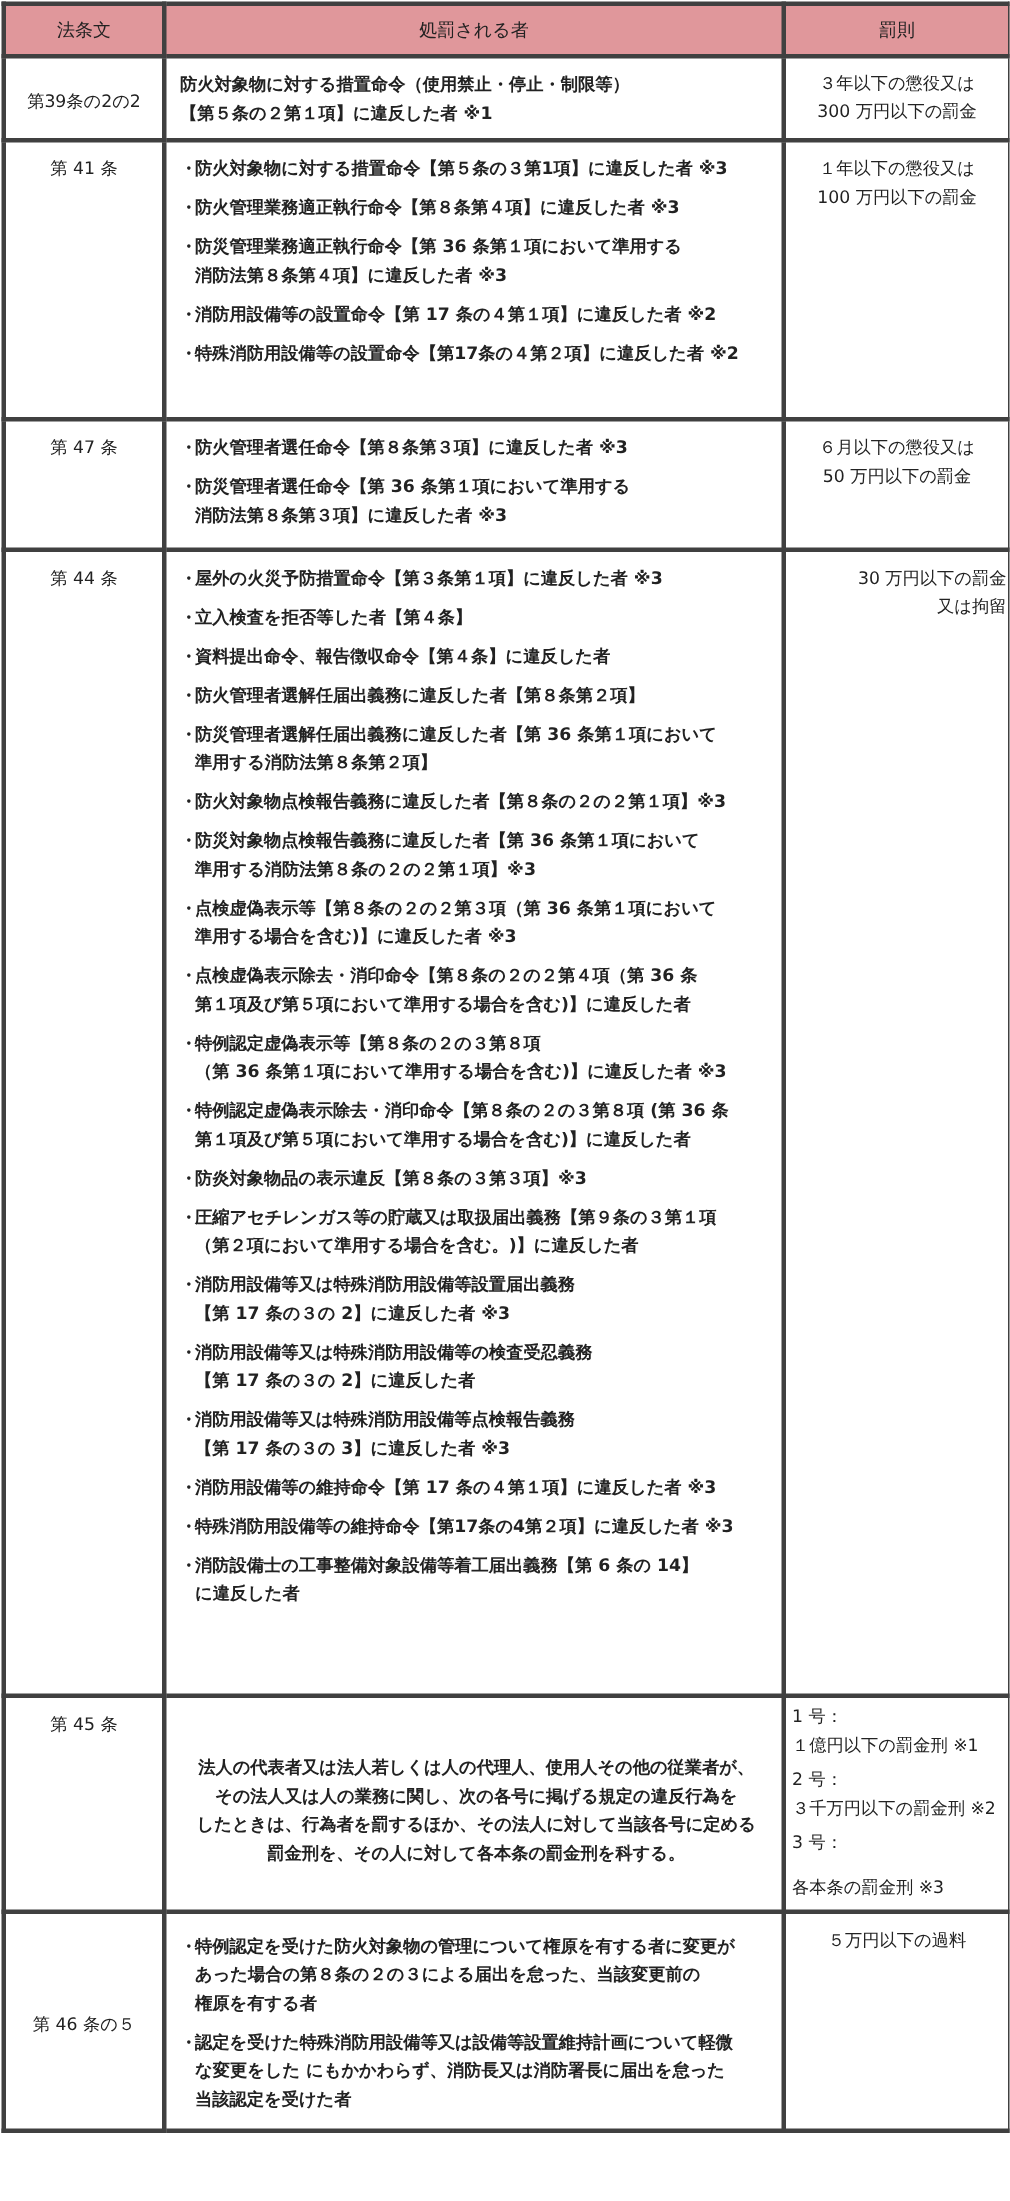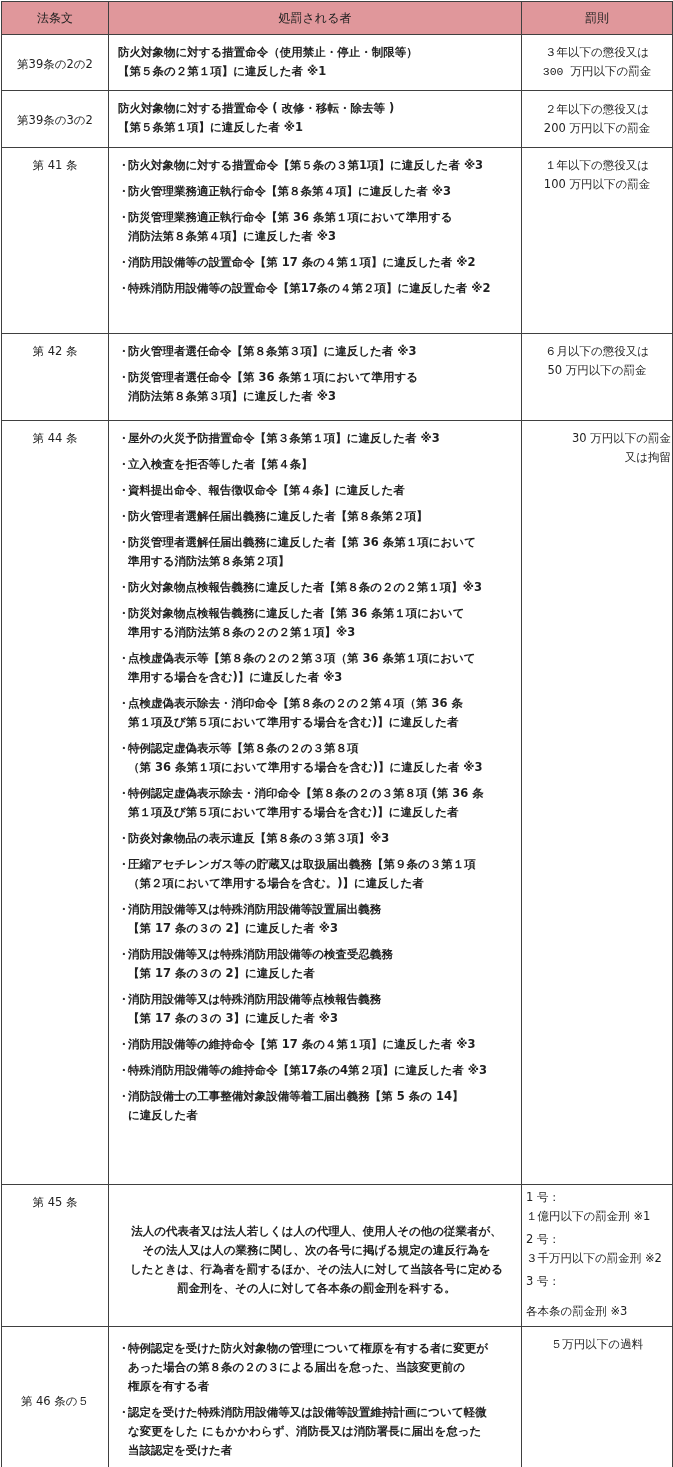--- a/index.html
+++ b/index.html
@@ -1,18 +1,18 @@
 <!DOCTYPE html>
 <html><head>
 <meta charset="utf-8">
 <style>
   html, body { margin: 0; padding: 0; background: #ffffff; }
   body { width: 673px; height: 1467px; overflow: hidden; font-family: "DejaVu Sans", "Liberation Sans", sans-serif; color: #222; }
   table.penalty { border-collapse: collapse; width: 671px; margin: 1px 0 0 1px; table-layout: fixed; }
-  table.penalty td, table.penalty th { border: 1px solid #404040; vertical-align: top; font-size: 11.5px; line-height: 19px; }
+  table.penalty td, table.penalty th { border: 3px solid #404040; vertical-align: top; font-size: 11.5px; line-height: 19px; }
   table.penalty th { background: #e0979b; font-weight: normal; height: 30px; vertical-align: middle; text-align: center; font-size: 12px; }
   col.c1 { width: 107px; } col.c2 { width: 413px; } col.c3 { width: 151px; }
   td.art { text-align: center; padding-top: 8px; }
   td.art.mid { vertical-align: middle; padding-top: 4px; }
   td.pen { text-align: center; padding-top: 8px; }
   td.pen.left { text-align: left; padding-left: 4px; }
   td.desc { padding: 8px 6px 6px 9px; font-weight: bold; }
   .item { position: relative; padding-left: 10px; margin-bottom: 7px; }
   .item:last-child { margin-bottom: 4px; }
   .bullet { position: absolute; left: 0; top: 0; }
@@ -39,36 +39,23 @@
   </thead>
   <tbody id="tbody">
       <tr style="height: 56px;">
         <td class="art mid">第39条の2の2</td>
         <td class="desc">
           <div class="plain">
             <span class="line">防火対象物に対する措置命令（使用禁止・停止・制限等）</span>
             <span class="line">【第５条の２第１項】に違反した者 ※1</span>
           </div>
         </td>
-        <td class="pen" style="vertical-align: middle; padding-top: 0px; font-family: Liberation Mono, monospace;">
+        <td class="pen" style="vertical-align: middle; padding-top: 0px;">
           <span class="pen-line">３年以下の懲役又は</span>
           <span class="pen-line">300 万円以下の罰金</span>
-        </td>
-      </tr>
-      <tr style="height: 57px;">
-        <td class="art mid">第39条の3の2</td>
-        <td class="desc">
-          <div class="plain">
-            <span class="line">防火対象物に対する措置命令 ( 改修・移転・除去等 )</span>
-            <span class="line">【第５条第１項】に違反した者 ※1</span>
-          </div>
-        </td>
-        <td class="pen" style="vertical-align: middle; padding-top: 0px;">
-          <span class="pen-line">２年以下の懲役又は</span>
-          <span class="pen-line">200 万円以下の罰金</span>
         </td>
       </tr>
       <tr style="height: 186px;">
         <td class="art">第 41 条</td>
         <td class="desc">
           <div class="item">
             <span class="bullet">・</span>
             <span class="line">防火対象物に対する措置命令【第５条の３第1項】に違反した者 ※3</span>
           </div>
           <div class="item">
@@ -88,21 +75,21 @@
             <span class="bullet">・</span>
             <span class="line">特殊消防用設備等の設置命令【第17条の４第２項】に違反した者 ※2</span>
           </div>
         </td>
         <td class="pen">
           <span class="pen-line">１年以下の懲役又は</span>
           <span class="pen-line">100 万円以下の罰金</span>
         </td>
       </tr>
       <tr style="height: 87px;">
-        <td class="art">第 42 条</td>
+        <td class="art">第 47 条</td>
         <td class="desc">
           <div class="item">
             <span class="bullet">・</span>
             <span class="line">防火管理者選任命令【第８条第３項】に違反した者 ※3</span>
           </div>
           <div class="item">
             <span class="bullet">・</span>
             <span class="line">防災管理者選任命令【第 36 条第１項において準用する</span>
             <span class="line">消防法第８条第３項】に違反した者 ※3</span>
           </div>
@@ -192,21 +179,21 @@
           <div class="item">
             <span class="bullet">・</span>
             <span class="line">消防用設備等の維持命令【第 17 条の４第１項】に違反した者 ※3</span>
           </div>
           <div class="item">
             <span class="bullet">・</span>
             <span class="line">特殊消防用設備等の維持命令【第17条の4第２項】に違反した者 ※3</span>
           </div>
           <div class="item">
             <span class="bullet">・</span>
-            <span class="line">消防設備士の工事整備対象設備等着工届出義務【第 5 条の 14】</span>
+            <span class="line">消防設備士の工事整備対象設備等着工届出義務【第 6 条の 14】</span>
             <span class="line">に違反した者</span>
           </div>
         </td>
         <td class="pen" style="text-align: right; padding-left: 20px;">
           <span class="pen-line">30 万円以下の罰金</span>
           <span class="pen-line">又は拘留</span>
         </td>
       </tr>
       <tr style="height: 127px;">
         <td class="art">第 45 条</td>

